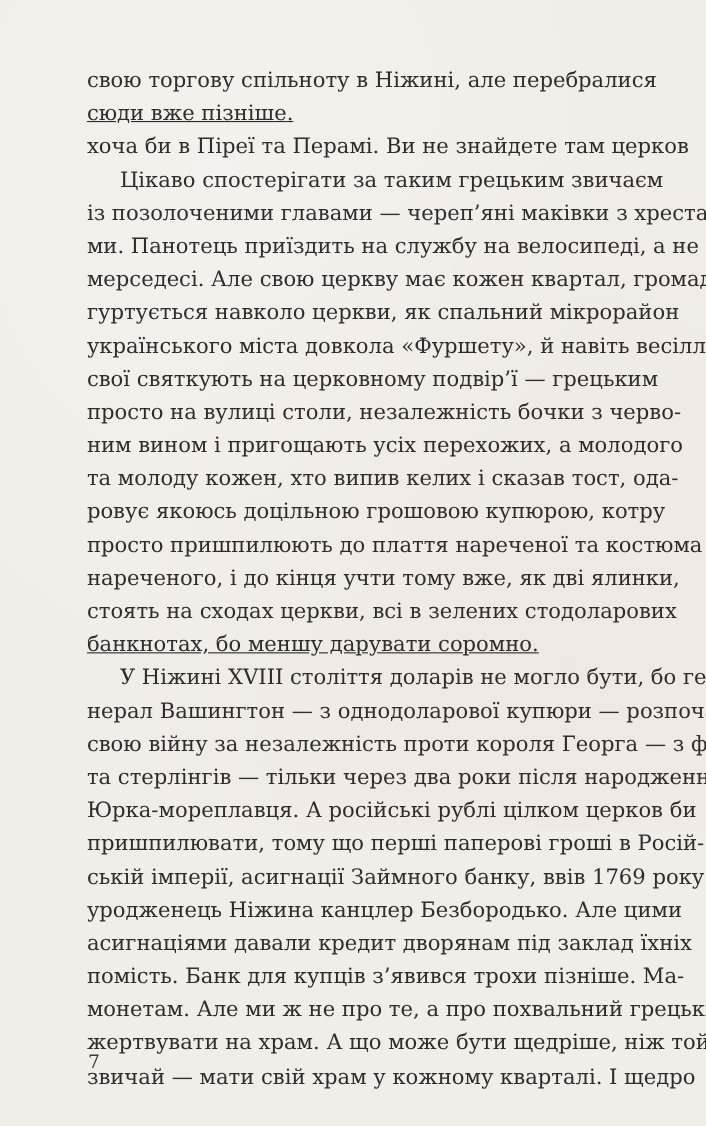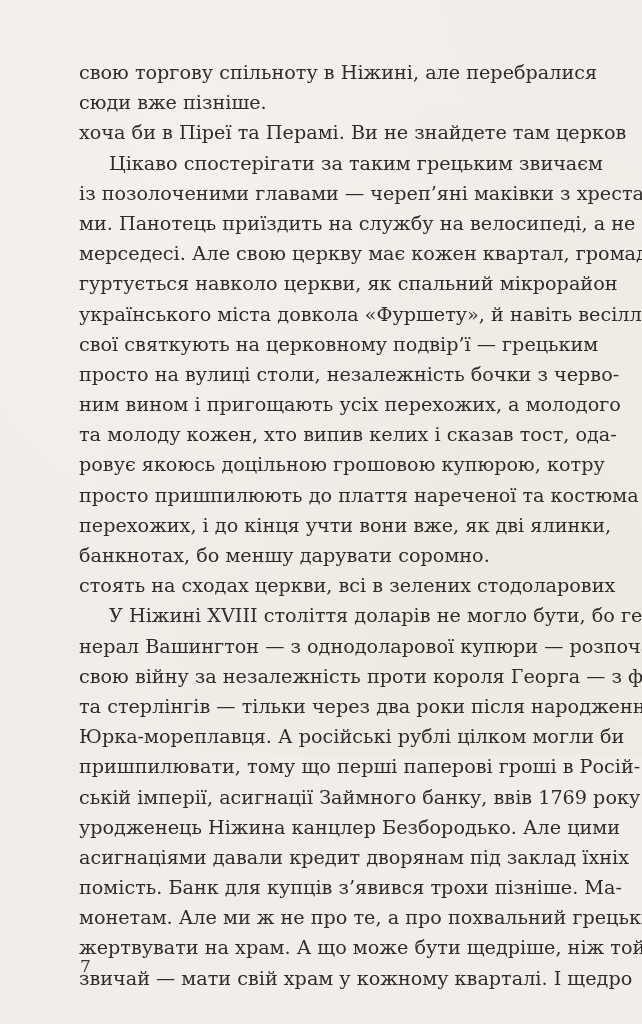--- a/index.html
+++ b/index.html
@@ -36,20 +36,21 @@
     .line {
       display: block;
       white-space: nowrap;
       text-align: justify;
       text-align-last: justify;
       height: 30.2px;
       overflow: visible;
     }
     .line.last {
       text-align-last: left;
+      text-decoration: underline;
     }
     .line.indent {
       padding-left: 30px;
     }
     .page-number {
       position: absolute;
       left: 80px;
       top: 956px;
       font-family: "DejaVu Serif", "Liberation Serif", serif;
       font-size: 17px;
@@ -71,29 +72,29 @@
     <span class="line">ми. Панотець приїздить на службу на велосипеді, а не на</span>
     <span class="line">мерседесі. Але свою церкву має кожен квартал, громада</span>
     <span class="line">гуртується навколо церкви, як спальний мікрорайон</span>
     <span class="line">українського міста довкола «Фуршету», й навіть весілля</span>
     <span class="line">свої святкують на церковному подвір’ї — грецьким</span>
     <span class="line">просто на вулиці столи, незалежність бочки з черво-</span>
     <span class="line">ним вином і пригощають усіх перехожих, а молодого</span>
     <span class="line">та молоду кожен, хто випив келих і сказав тост, ода-</span>
     <span class="line">ровує якоюсь доцільною грошовою купюрою, котру</span>
     <span class="line">просто пришпилюють до плаття нареченої та костюма</span>
-    <span class="line">перехожих, і до кінця учти вони вже, як дві ялинки,</span>
+    <span class="line">нареченого, і до кінця учти тому вже, як дві ялинки,</span>
+    <span class="line">стоять на сходах церкви, всі в зелених стодоларових</span>
     <span class="line last">банкнотах, бо меншу дарувати соромно.</span>
-    <span class="line">стоять на сходах церкви, всі в зелених стодоларових</span>
 
     <span class="line indent">У Ніжині XVIII століття доларів не могло бути, бо ге-</span>
     <span class="line">нерал Вашингтон — з однодоларової купюри — розпочав</span>
     <span class="line">свою війну за незалежність проти короля Георга — з фун-</span>
     <span class="line">та стерлінгів — тільки через два роки після народження</span>
-    <span class="line">Юрка-мореплавця. А російські рублі цілком могли би</span>
+    <span class="line">Юрка-мореплавця. А російські рублі цілком церков би</span>
     <span class="line">пришпилювати, тому що перші паперові гроші в Росій-</span>
     <span class="line">ській імперії, асигнації Займного банку, ввів 1769 року</span>
     <span class="line">уродженець Ніжина канцлер Безбородько. Але цими</span>
     <span class="line">асигнаціями давали кредит дворянам під заклад їхніх</span>
     <span class="line">помість. Банк для купців з’явився трохи пізніше. Ма-</span>
     <span class="line">монетам. Але ми ж не про те, а про похвальний грецький</span>
     <span class="line">жертвувати на храм. А що може бути щедріше, ніж той</span>
     <span class="line">звичай — мати свій храм у кожному кварталі. І щедро</span>
 
   </div>

